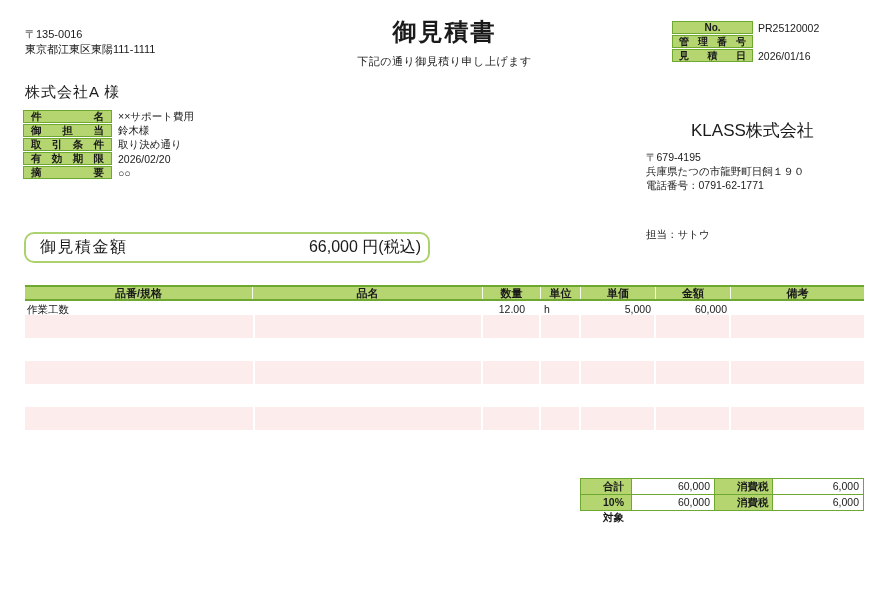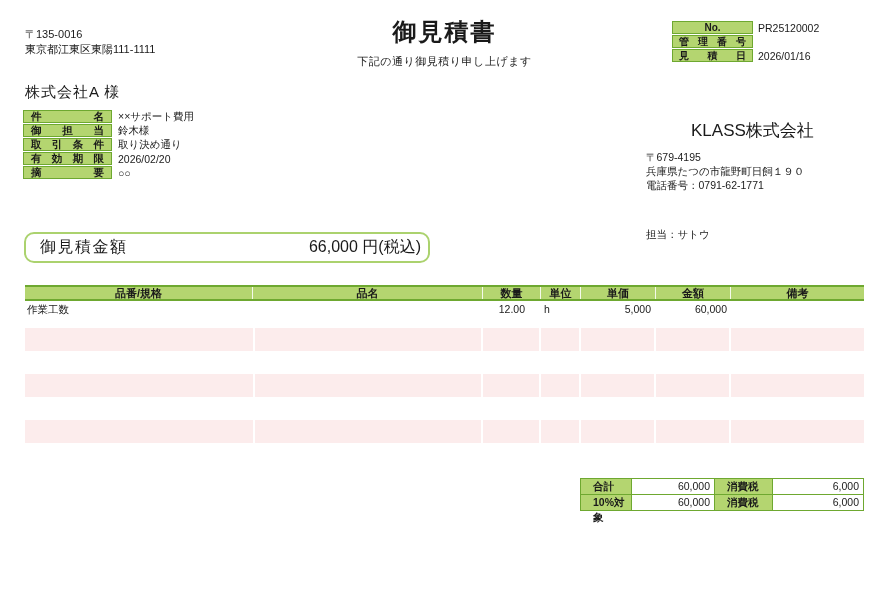--- a/index.html
+++ b/index.html
@@ -56,37 +56,37 @@
     border-top:2px solid #6ea830; border-bottom:2px solid #6ea830;
   }
   .hcell {
     font-size:11px; font-weight:600; text-align:center; line-height:12px;
     border-right:1px solid rgba(255,255,255,0.85); height:100%;
   }
   .hcell:last-child { border-right:none; }
   .c0{width:230px;} .c1{width:228px;} .c2{width:58px;text-align:center;} .c3{width:40px;}
   .c4{width:75px;} .c5{width:75px;} .c6{width:133px;}
   .item-row { display:flex; height:23px; }
-  .item-row.first { height:27px; }
+  .item-row.first { height:14px; }
   .icell { font-size:10.5px; line-height:13px; padding-top:2px; overflow:hidden; }
   .icell.name { padding-left:2px; }
   .icell.qty { text-align:right; padding-right:16px; }
   .icell.unit { padding-left:3px; }
   .icell.price { text-align:right; padding-right:5px; }
   .icell.amt { text-align:right; padding-right:4px; }
   .item-row.pink .icell { background:#fcecec; border-right:2px solid #fff; }
   .item-row.pink .icell:last-child { border-right:none; }
 
   
   .summary-table { position:absolute; left:580px; top:478px; }
   .sum-row { display:flex; height:17px; }
   .sum-row + .sum-row { margin-top:-1px; }
   .scell { border:1px solid #6ea830; height:17px; font-size:10.5px; line-height:15px; }
   .scell + .scell { margin-left:-1px; }
-  .s-label { background:#b4d570; font-weight:600; padding-left:12px; }
+  .s-label { background:#b4d570; font-weight:600; padding-left:22px; }
   .s-value { background:#fff; text-align:right; padding-right:4px; }
   .w51{width:52px;} .w83{width:84px;} .w58{width:59px;} .w91{width:92px;}
 
   .page-indicator { position:absolute; left:0; right:0; top:544px; text-align:center; font-size:11px; color:#555; letter-spacing:2px; }
 </style>
 </head>
 <body>
 
 <div class="sheet">
 

